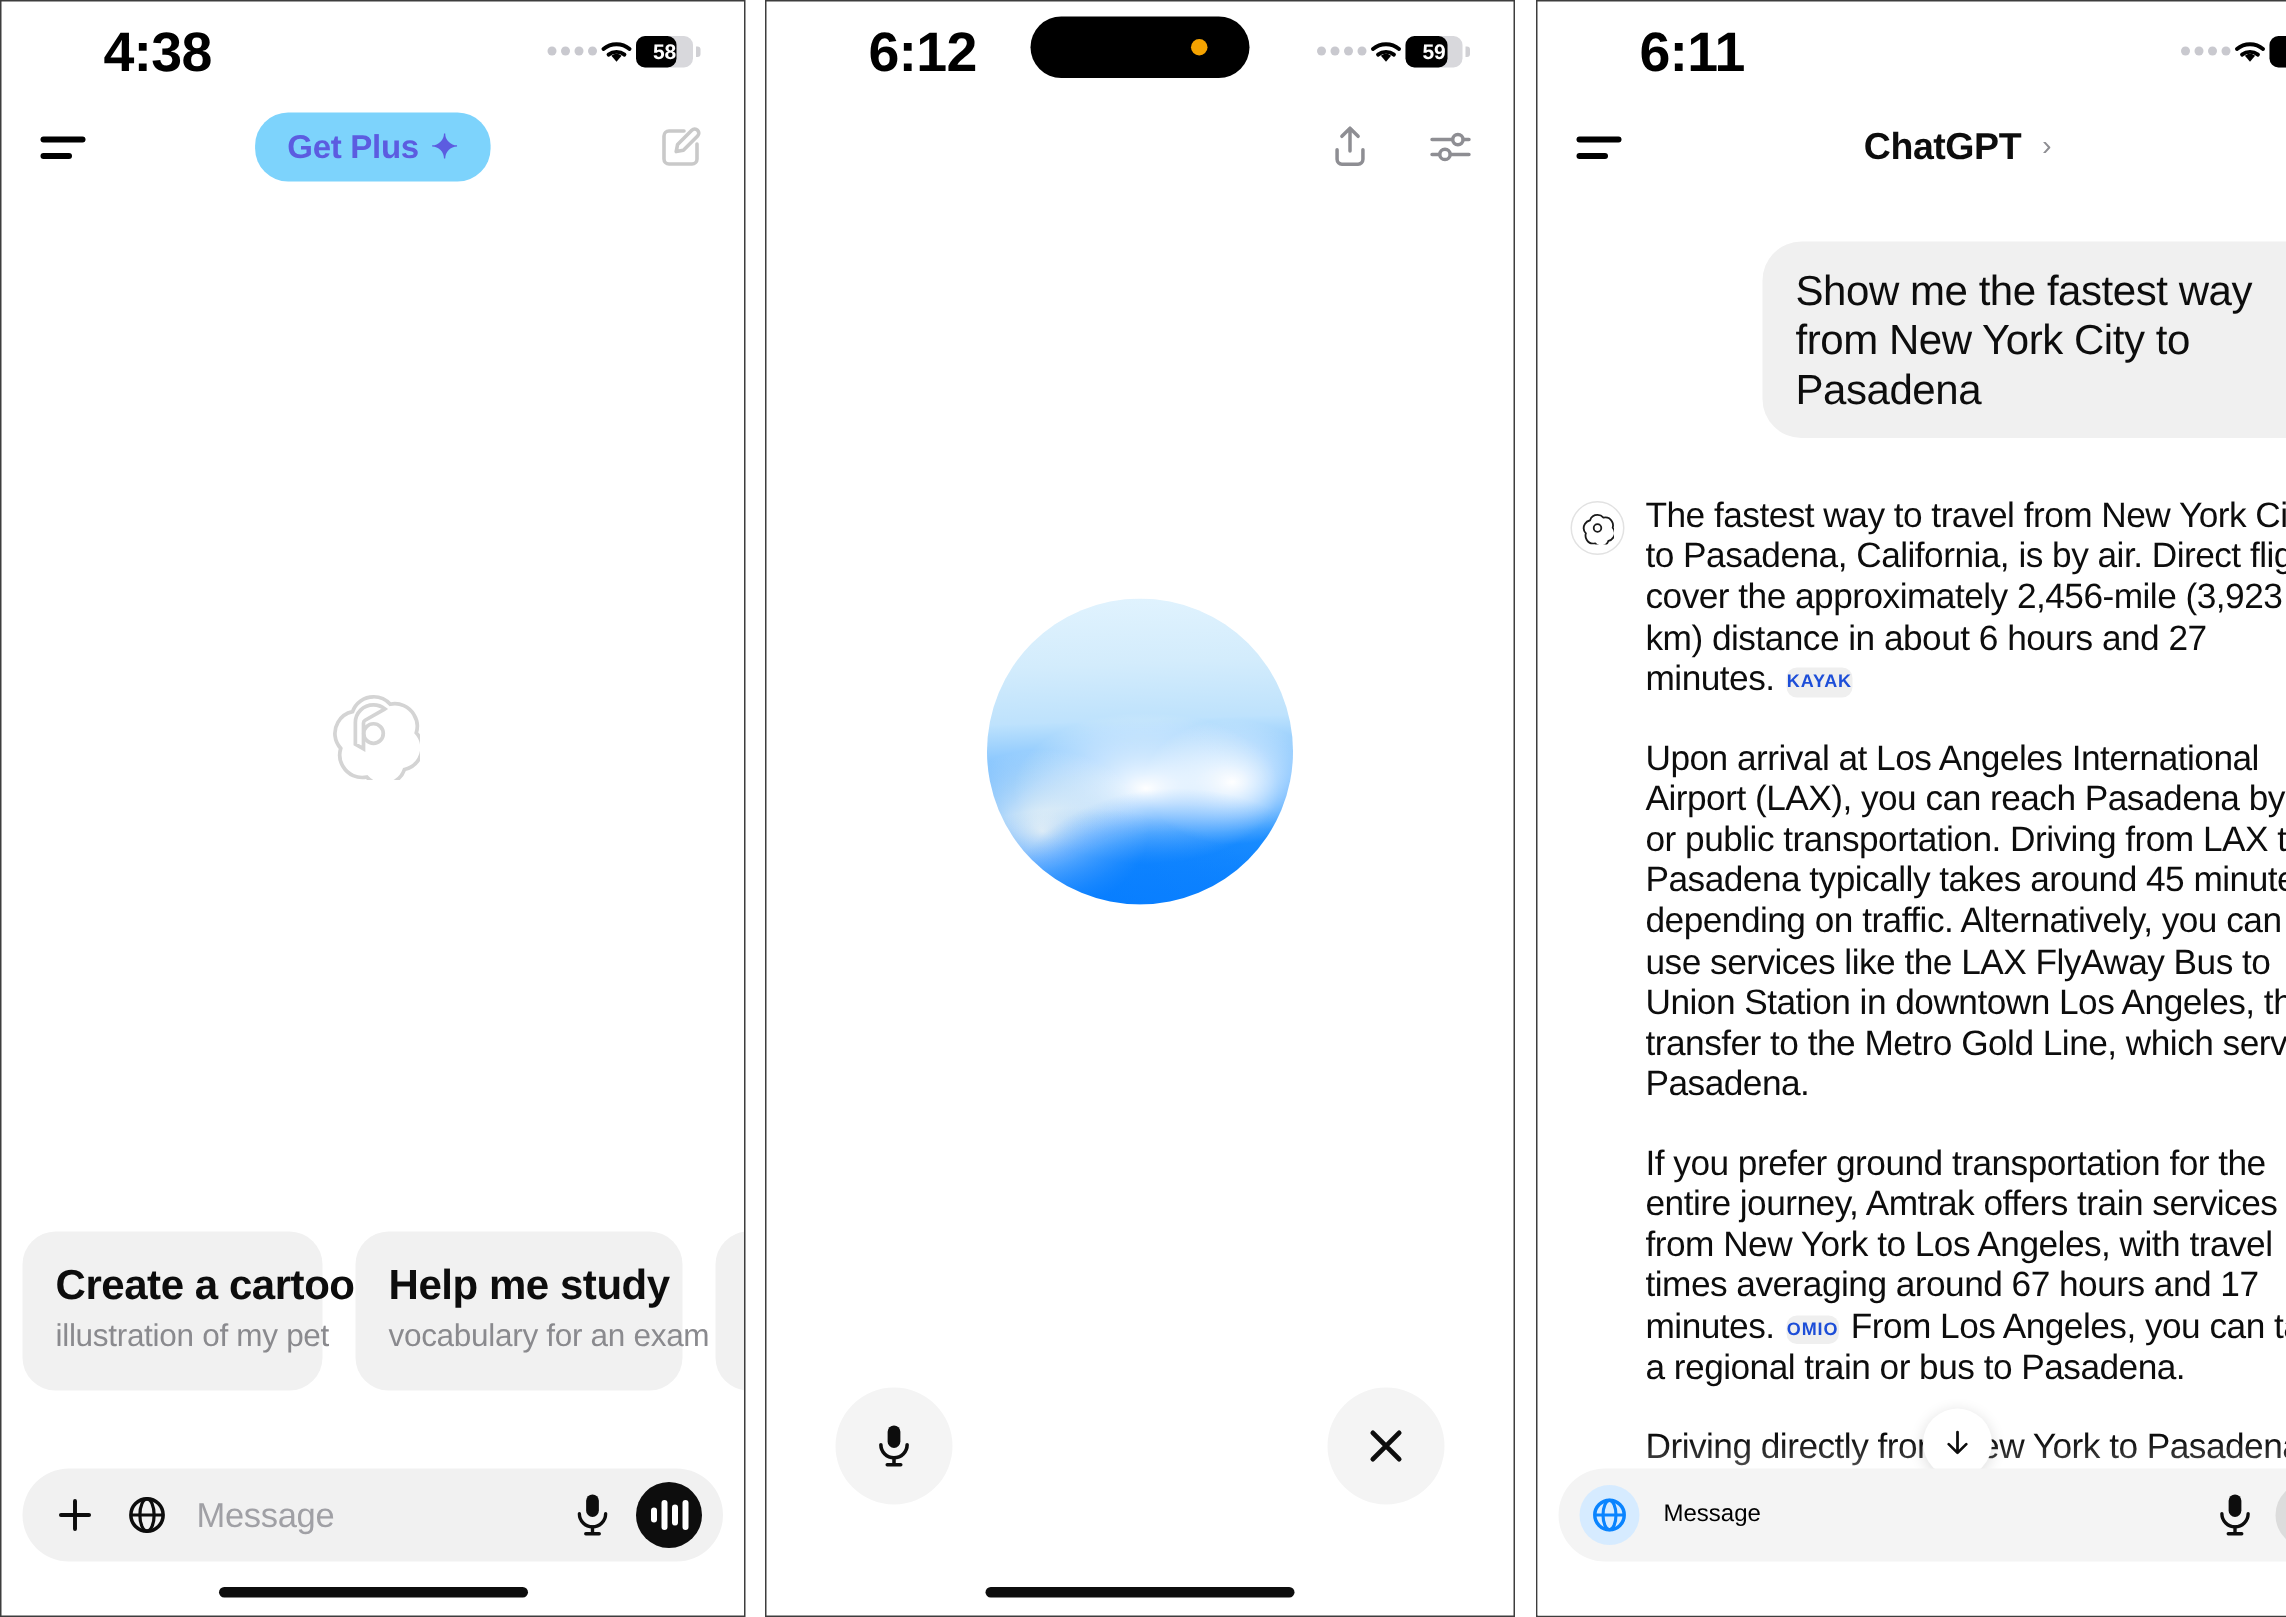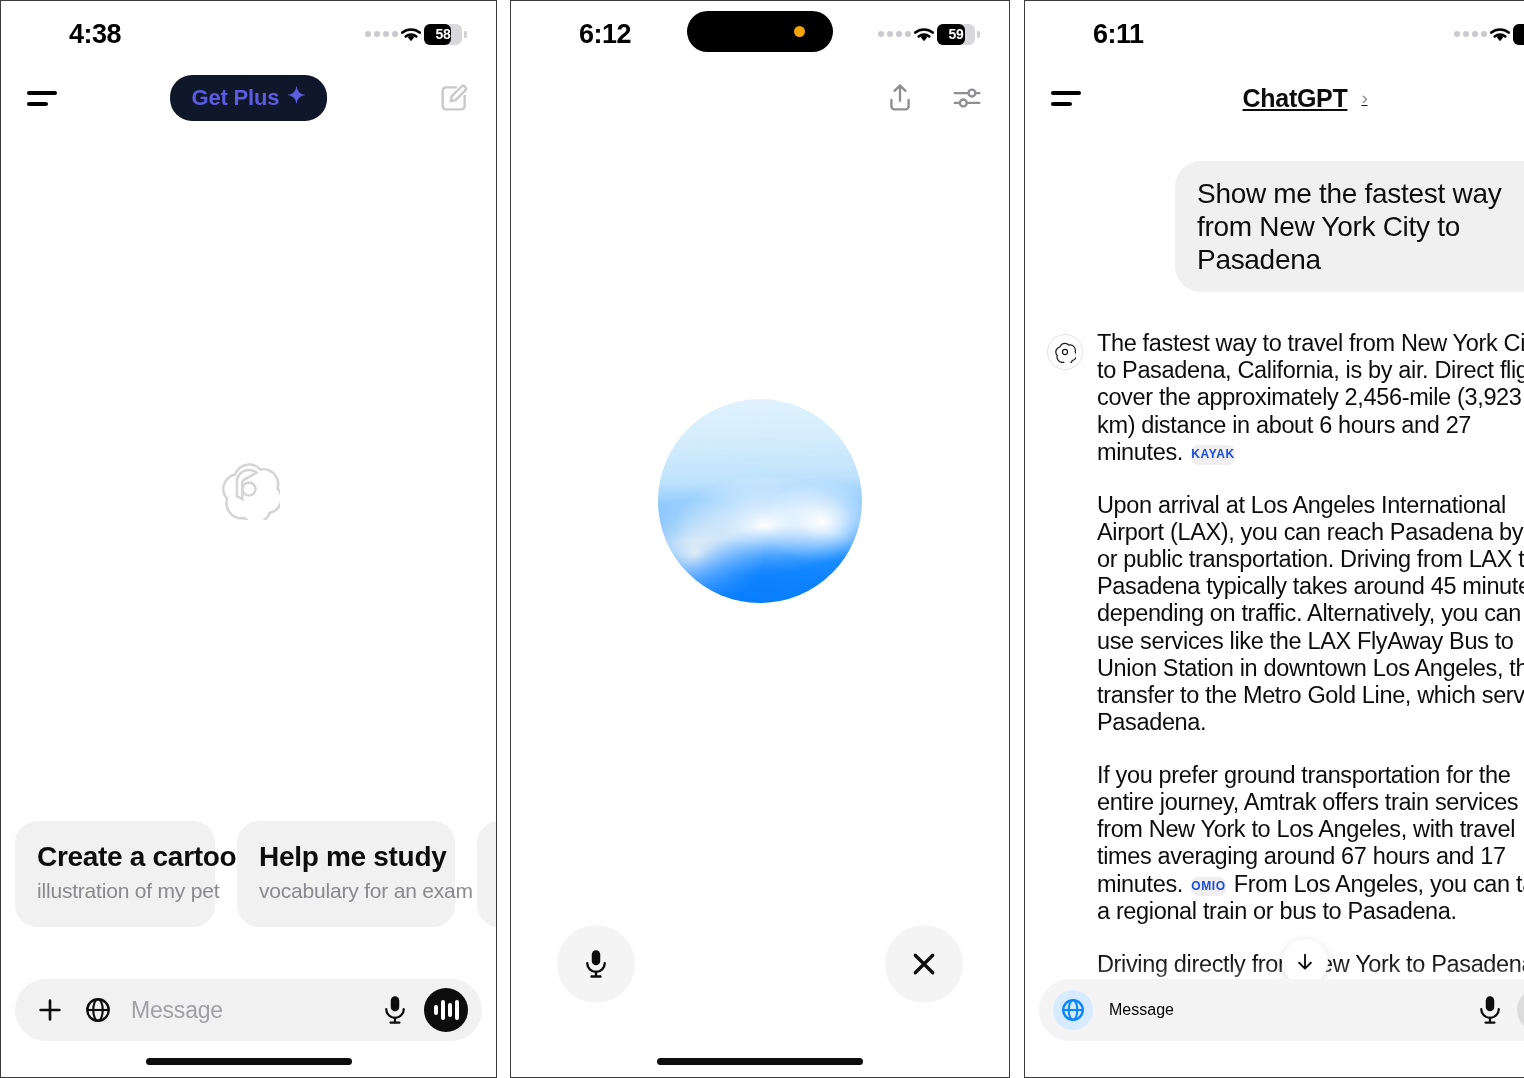--- a/index.html
+++ b/index.html
@@ -31,21 +31,21 @@
   .panel-3 { width: 562px; }
 
   
   .statusbar {
     position: relative;
     height: 66px;
     display: flex; align-items: center;
     padding: 0 34px 0 0;
   }
   .sb-time {
-    font-size: 27px; font-weight: 700; color: #000;
+    font-size: 37px; font-weight: 700; color: #000;
     letter-spacing: -0.5px;
     margin-left: 68px;
     line-height: 1;
   }
   .sb-right {
     margin-left: auto;
     display: flex; align-items: center; 
   }
   .sig-dots { display:flex; align-items:center; gap:3px; }
   .sig-dots i { width:6px; height:6px; border-radius:50%; background:#c9c9cf; display:block; }
@@ -83,34 +83,33 @@
     height: 62px; display:flex; align-items:center;
     padding: 0 26px; position:relative;
   }
   .menu-icon { width: 34px; height: 22px; display:flex; flex-direction:column; justify-content:center; gap:7px; cursor:pointer;}
   .menu-icon span { display:block; height:4px; background:#000; border-radius:2px; }
   .menu-icon span:nth-child(1){ width:30px; }
   .menu-icon span:nth-child(2){ width:21px; }
 
   .getplus {
     position:absolute; left:50%; transform:translateX(-50%);
-    background:#0f172a; color:#5c5ce0;
+    background:#7dd3fc; color:#5c5ce0;
     font-size:22px; font-weight:700;
     border-radius:22px; padding:10px 22px;
-    display:flex; align-items:flex-start; gap:8px;
+    display:flex; align-items:center; gap:8px;
     letter-spacing:-0.2px;
   }
   .getplus .spark { font-size:22px; line-height:1; }
 
   .nav-title {
     position:absolute; left:50%; transform:translateX(-50%);
     font-size:25px; font-weight:700; color:#0d0d0d;
     display:flex; align-items:center; gap:14px;
     letter-spacing:-0.3px;
-    text-decoration:underline;
   }
   .nav-title .chev { font-size:19px; color:#8e8e93; font-weight:500; }
 
   .compose { margin-left:auto; width:32px; height:32px; }
 
   .nav-actions { margin-left:auto; display:flex; align-items:center; gap:36px; }
 
   
   .p1-body { position:relative; height: calc(1078px - 66px - 62px); }
   .center-logo {

